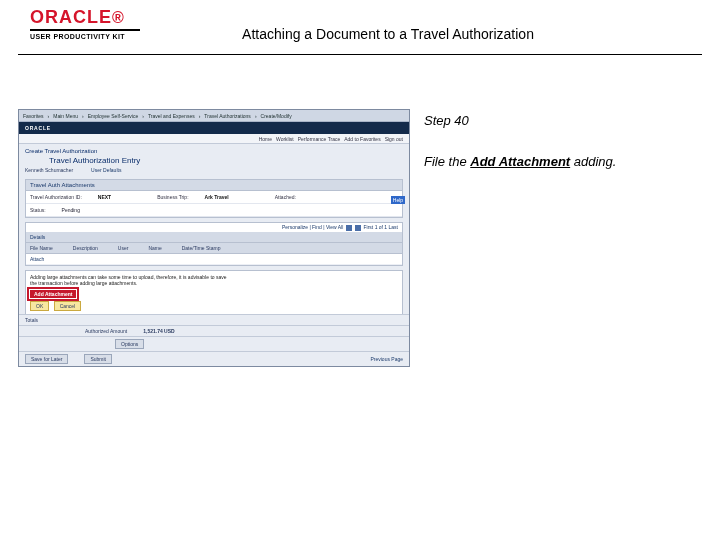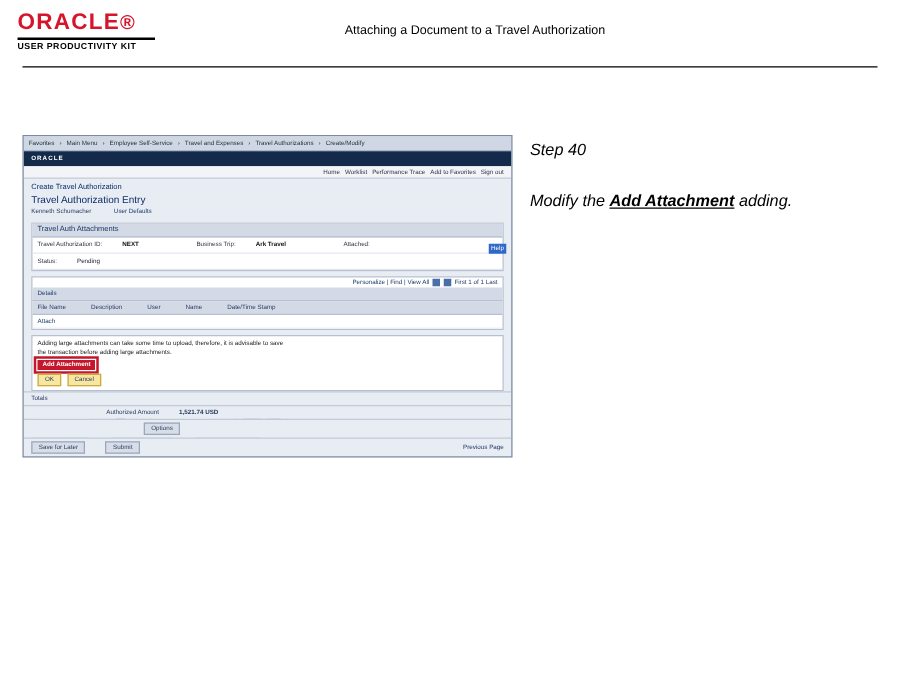--- a/index.html
+++ b/index.html
@@ -1,44 +1,44 @@
 <!DOCTYPE html>
 <html><head>
 <meta charset="utf-8">
 <style>
   * { box-sizing: border-box; margin: 0; padding: 0; }
   html, body { width: 720px; height: 540px; font-family: Arial, Helvetica, sans-serif; background: #fff; color: #000; }
   .page { position: relative; width: 720px; height: 540px; }
 
   
-  .header { display: flex; align-items: center; padding: 8px 14px 2px 14px; }
+  .header { display: flex; align-items: flex-start; padding: 8px 14px 2px 30px; }
   .logo-block { display: flex; flex-direction: column; }
   .oracle-logo { font-family: Arial, sans-serif; letter-spacing: 1px; font-weight: 700; color: #d5152b; font-size: 18px; line-height: 1; }
   .oracle-logo .dot { color: #d5152b; font-size: 16px; }
   .logo-underline { height: 2px; background: #000; margin-top: 3px; width: 110px; }
   .kit-line { font-size: 7px; letter-spacing: 0.4px; margin-top: 2px; font-weight: 700; }
-  .doc-title { flex: 1; text-align: center; font-size: 10px; padding-left: 40px; padding-right: 110px; }
+  .doc-title { flex: 1; text-align: center; font-size: 14px; padding-left: 40px; padding-right: 110px; margin-top: 18px; }
   .rule { height: 1px; background: #000; margin: 10px 18px 0 18px; }
 
   
   .main { display: flex; padding: 54px 18px 0 18px; gap: 14px; }
   .left-col { width: 392px; }
   .right-col { flex: 1; font-size: 13px; line-height: 1.8; font-style: italic; }
   .right-col .step { margin-bottom: 18px; }
   .right-col .instruction b { font-weight: 700; text-decoration: underline; }
 
   
   .thumb { width: 392px; height: 258px; border: 1px solid #7d8aa0; background: #e8ecf3; position: relative; font-size: 5px; color: #2a3a60; overflow: hidden; }
   .thumb .topbar { background: #cfd7e4; height: 12px; border-bottom: 1px solid #a9b4c8; display: flex; align-items: center; padding: 0 4px; gap: 4px; }
   .thumb .topbar span { color: #233; }
   .thumb .brand { background: #132a4a; color: #fff; height: 12px; display: flex; align-items: center; padding: 0 6px; font-weight: 700; letter-spacing: 0.8px; }
   .thumb .subbar { height: 10px; background: #f2f4f8; border-bottom: 1px solid #c2cad8; display:flex; justify-content:flex-end; align-items:center; padding:0 6px; gap:4px; color:#334; }
   .thumb .crumb { padding: 4px 6px 2px 6px; color: #2a3a60; }
   .thumb .crumb .title1 { color: #0b2e6b; font-size: 6px; }
-  .thumb .crumb .title2 { color: #0b2e6b; font-size: 8px; margin-top:2px; }
+  .thumb .crumb .title2 { color: #0b2e6b; font-size: 8px; margin-top:2px;margin-left:24px; }
   .thumb .crumb .row { display:flex; gap: 18px; margin-top:2px; }
 
   .thumb .panel { margin: 4px 6px; background:#fff; border:1px solid #b7c0d0; }
   .thumb .panel .ptitle { background:#d3dae6; padding:2px 4px; color:#1b3a6b; font-size:6px; border-bottom:1px solid #b7c0d0; }
   .thumb .panel .prow { display:flex; padding:3px 4px; gap:16px; color:#223; border-bottom:1px solid #e3e7ef; align-items:center; }
   .thumb .panel .label { color:#334; }
   .thumb .panel .value { color:#111; font-weight:700; }
 
   .thumb .details { margin:2px 6px; background:#fff; border:1px solid #b7c0d0; }
   .thumb .details .dhead { background:#d3dae6; display:flex; padding:2px 4px; gap:20px; border-bottom:1px solid #b7c0d0; }
@@ -196,17 +196,17 @@
             <span class="sbtn">Submit</span>
             <span style="margin-left:auto; color:#1b3a6b;">Previous Page</span>
           </div>
         </div>
       </div>
     </div>
 
     <div class="right-col">
       <div class="step">Step 40</div>
       <div class="instruction">
-        <span>Modify the </span><b>Add Attachment</b><span> adding.</span>
+        <span>File the </span><b>Add Attachment</b><span> adding.</span>
       </div>
     </div>
   </div>
 </div>
 
 </body></html>

